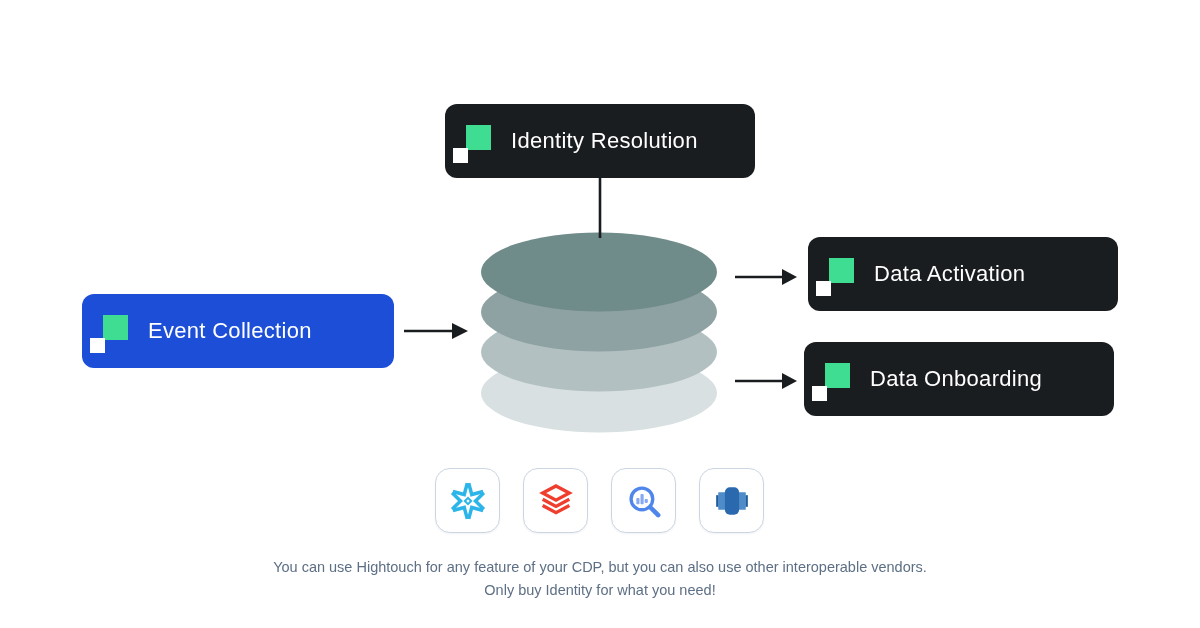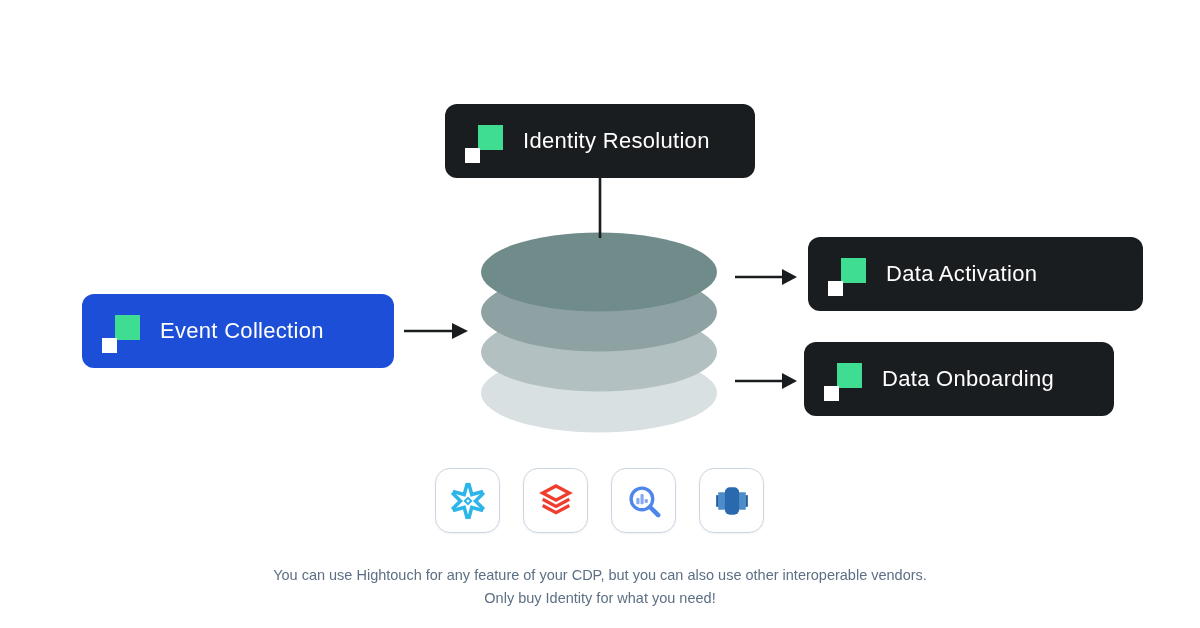--- a/index.html
+++ b/index.html
@@ -3,44 +3,44 @@
 <meta charset="utf-8">
 <style>
   html,body{margin:0;padding:0;background:#ffffff;}
   .stage{
     position:relative;width:1200px;height:628px;overflow:hidden;
     background:#ffffff;font-family:"Liberation Sans",sans-serif;
   }
   .layer{position:absolute;left:0;top:0;}
   .node{
     position:absolute;height:74px;border-radius:12px;
-    display:flex;align-items:center;padding-left:20px;box-sizing:border-box;
+    display:flex;align-items:center;padding-left:8px;box-sizing:border-box;
   }
   .node .label{
     color:#ffffff;font-size:22px;font-weight:500;letter-spacing:.3px;white-space:nowrap;
   }
   .logo{position:relative;width:42px;height:48px;margin-right:16px;flex:0 0 auto;}
   .logo .g{position:absolute;left:13px;top:8px;width:25px;height:25px;}
   .logo .w{position:absolute;left:0;top:31px;width:15px;height:15px;}
   .node-identity{left:445px;top:104px;width:310px;}
   .node-event{left:82px;top:294px;width:312px;}
-  .node-activation{left:808px;top:237px;width:335px;}
+  .node-activation{left:808px;top:237px;width:310px;}
   .node-onboarding{left:804px;top:342px;width:310px;}
   .vendor-row{
     position:absolute;left:435px;top:468px;display:flex;gap:23px;
   }
   .vendor-card{
     width:65px;height:65px;border-radius:15px;background:#ffffff;
     border:1px solid #ccd6e2;box-sizing:border-box;
     display:flex;align-items:center;justify-content:center;
     box-shadow:0 1px 2px rgba(20,40,70,0.06);
   }
   .caption{
     position:absolute;left:0;right:0;top:556px;text-align:center;
-    font-size:14.5px;line-height:23px;font-weight:500;margin-top:8px;
+    font-size:14.5px;line-height:23px;font-weight:500;
   }
 </style>
 </head>
 <body>
 
 <div class="stage">
 
   <svg class="layer" width="1200" height="628" viewBox="0 0 1200 628">
 
     <ellipse cx="599" cy="393" rx="118" ry="39.5" fill="#d8e0e2"></ellipse>

